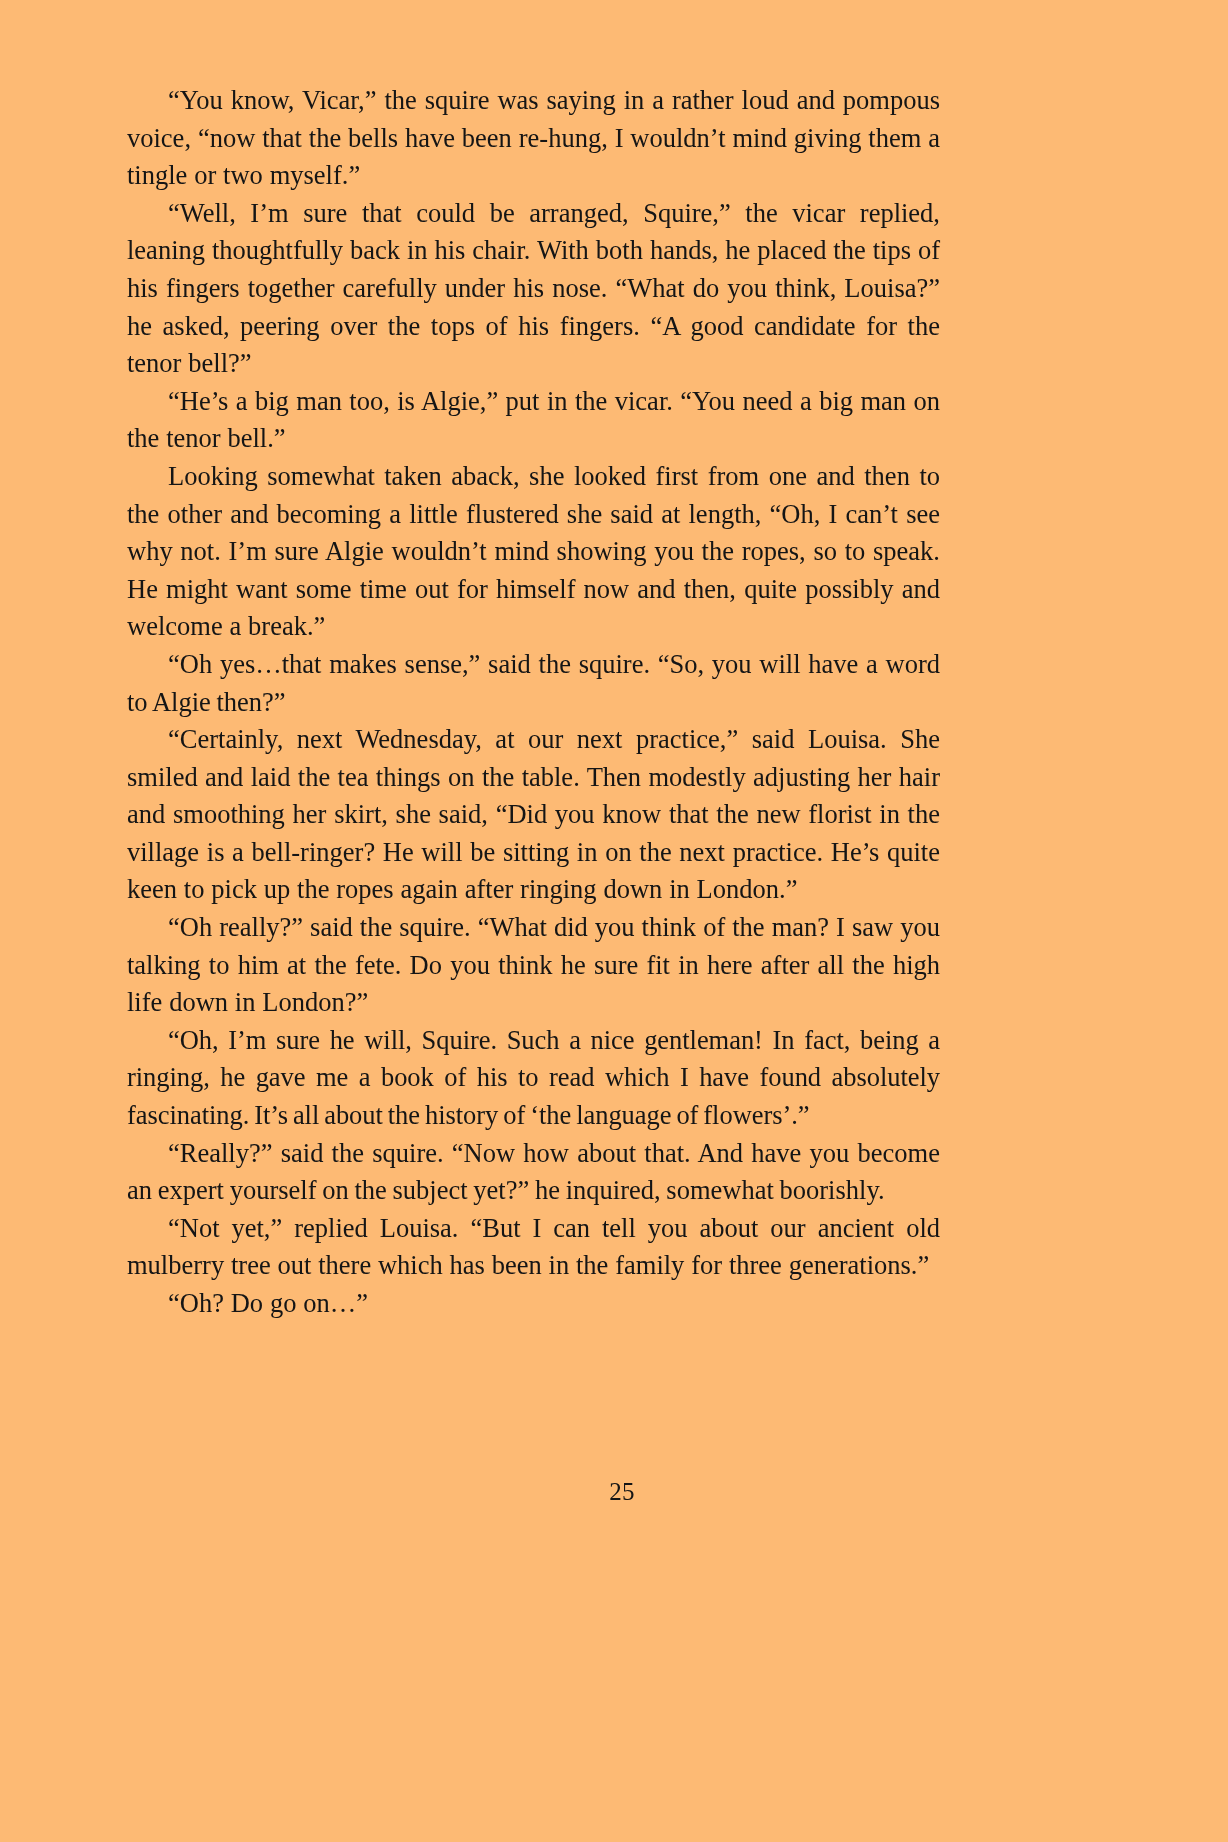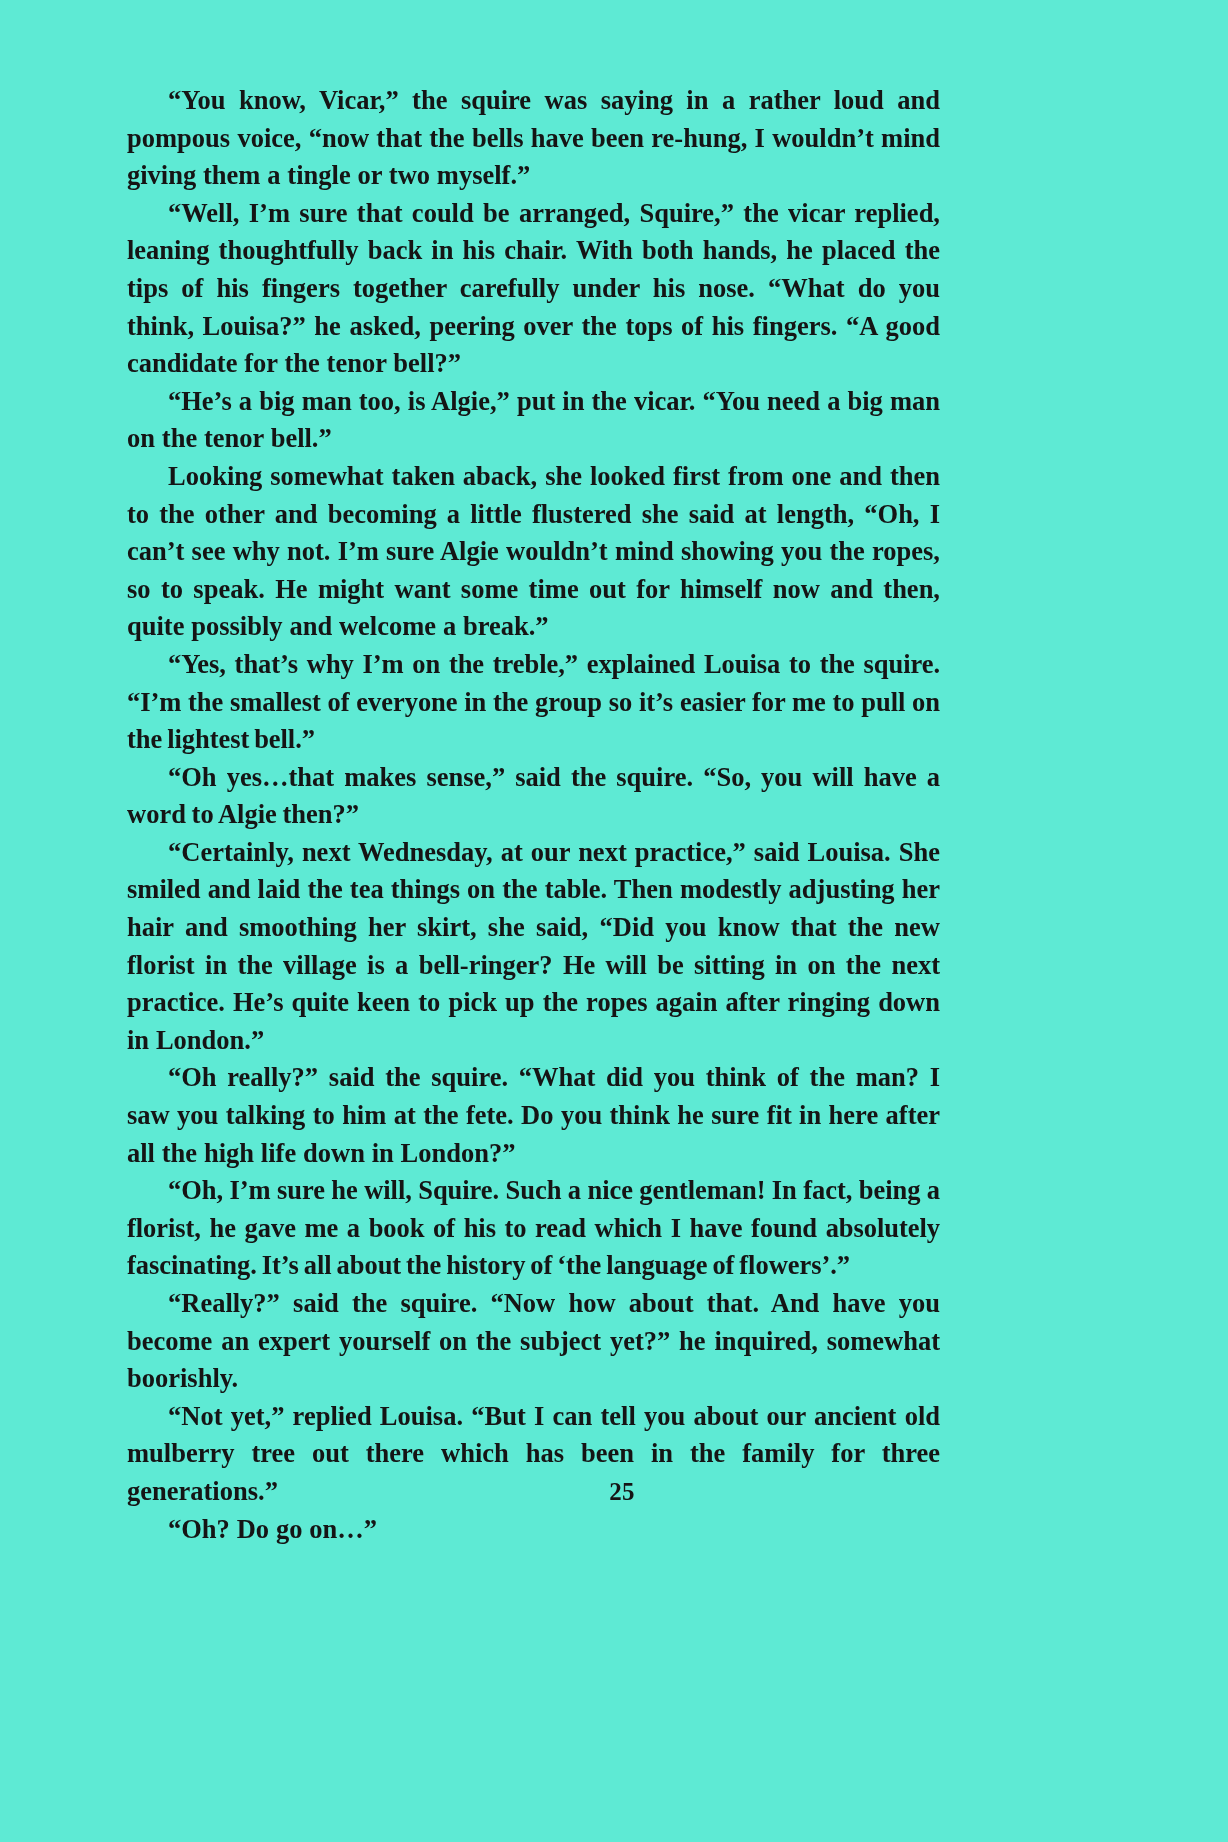--- a/index.html
+++ b/index.html
@@ -4,24 +4,23 @@
 <style>
   html, body {
     margin: 0;
     padding: 0;
     background: #ffffff;
   }
   .page {
     position: relative;
     width: 1228px;
     height: 1842px;
-    background: #5eead4;
+    background: #fdba74;
     box-sizing: border-box;
     overflow: hidden;
-    font-weight: bold;
   }
   .text-block {
     position: absolute;
     left: 127px;
     top: 82px;
     width: 813px;
   }
   p.para {
     margin: 0;
     padding: 0;
@@ -56,23 +55,22 @@
 </style>
 </head>
 <body>
 
 <div class="page">
   <div class="text-block">
     <p class="para">“You know, Vicar,” the squire was saying in a rather loud and pompous voice, “now that the bells have been re-hung, I wouldn’t mind giving them a tingle or two myself.”</p>
     <p class="para">“Well, I’m sure that could be arranged, Squire,” the vicar replied, leaning thoughtfully back in his chair. With both hands, he placed the tips of his fingers together carefully under his nose. “What do you think, Louisa?” he asked, peering over the tops of his fingers. “A good candidate for the tenor bell?”</p>
     <p class="para">“He’s a big man too, is Algie,” put in the vicar. “You need a big man on the tenor bell.”</p>
     <p class="para">Looking somewhat taken aback, she looked first from one and then to the other and becoming a little flustered she said at length, “Oh, I can’t see why not. I’m sure Algie wouldn’t mind showing you the ropes, so to speak. He might want some time out for himself now and then, quite possibly and welcome a break.”</p>
-    <p class="para tight">“Yes, that’s why I’m on the treble,” explained Louisa to the squire. “I’m the smallest of everyone in the group so it’s easier for me to pull on the lightest bell.”</p>
     <p class="para snug">“Oh yes…that makes sense,” said the squire. “So, you will have a word to Algie then?”</p>
     <p class="para">“Certainly, next Wednesday, at our next practice,” said Louisa. She smiled and laid the tea things on the table. Then modestly adjusting her hair and smoothing her skirt, she said, “Did you know that the new florist in the village is a bell-ringer? He will be sitting in on the next practice. He’s quite keen to pick up the ropes again after ringing down in London.”</p>
     <p class="para">“Oh really?” said the squire. “What did you think of the man? I saw you talking to him at the fete. Do you think he sure fit in here after all the high life down in London?”</p>
-    <p class="para tight">“Oh, I’m sure he will, Squire. Such a nice gentleman! In fact, being a florist, he gave me a book of his to read which I have found absolutely fascinating. It’s all about the history of ‘the language of flowers’.”</p>
+    <p class="para tight">“Oh, I’m sure he will, Squire. Such a nice gentleman! In fact, being a ringing, he gave me a book of his to read which I have found absolutely fascinating. It’s all about the history of ‘the language of flowers’.”</p>
     <p class="para snug">“Really?” said the squire. “Now how about that. And have you become an expert yourself on the subject yet?” he inquired, somewhat boorishly.</p>
     <p class="para">“Not yet,” replied Louisa. “But I can tell you about our ancient old mulberry tree out there which has been in the family for three generations.”</p>
     <p class="para">“Oh? Do go on…”</p>
   </div>
   <div class="folio">25</div>
 </div>
 
 </body></html>

